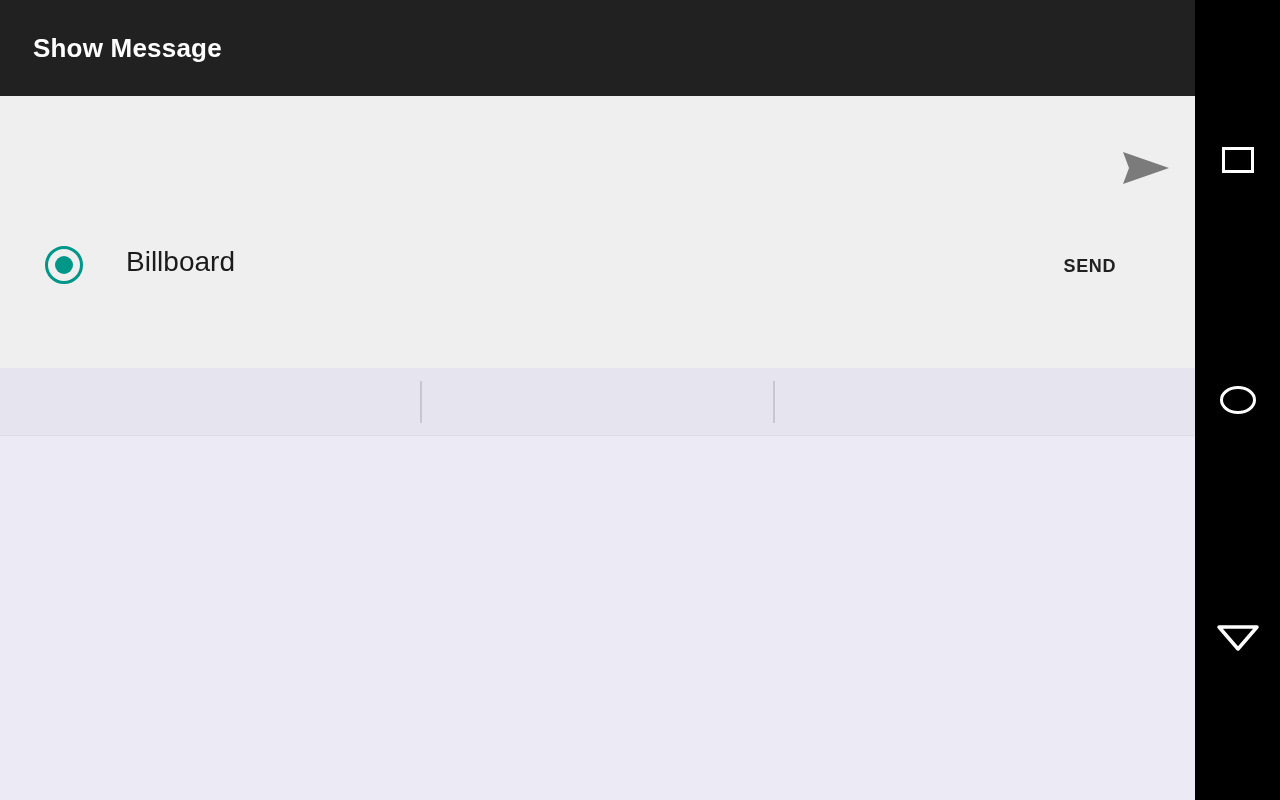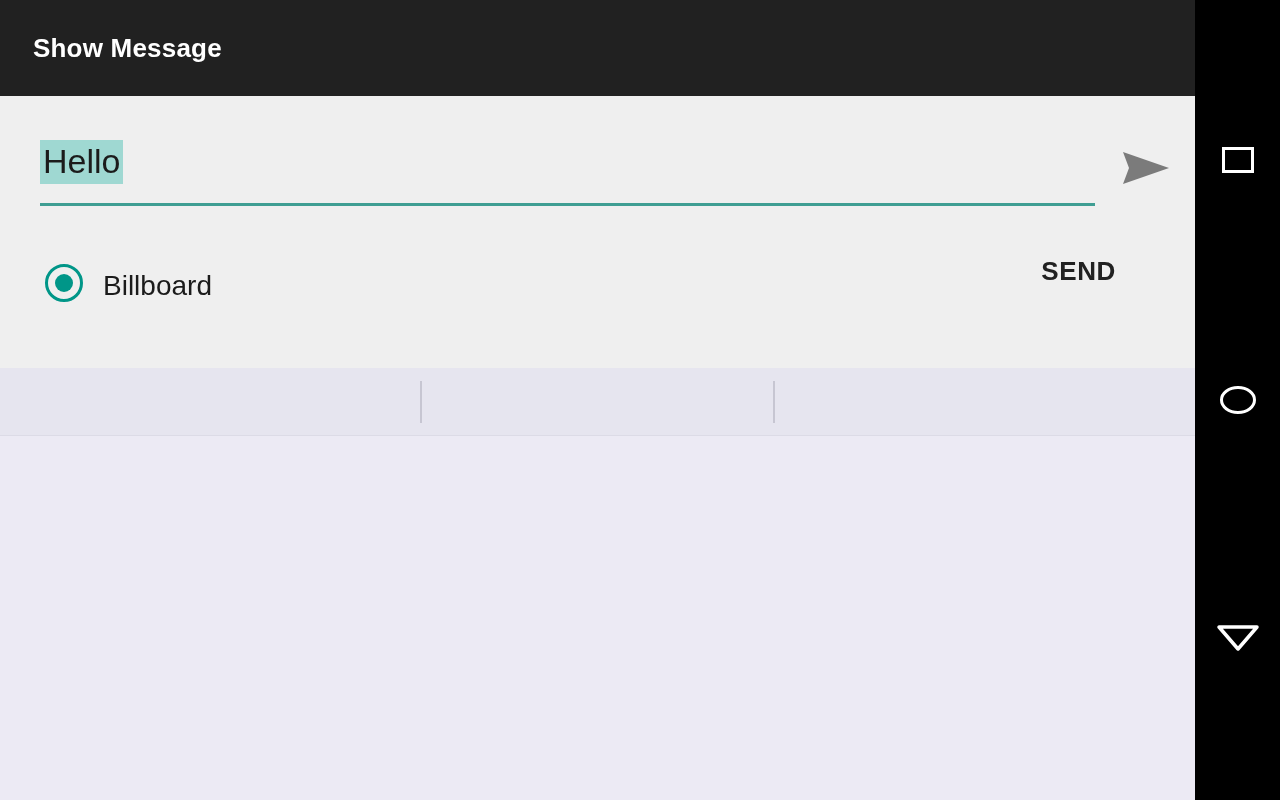--- a/index.html
+++ b/index.html
@@ -66,21 +66,21 @@
   }
 
   
   #radio-row {
     position:absolute; left:0; top:150px;
     width:1195px; height:80px;
   }
   .radio-item {
     position:absolute; top:0;
     height:56px;
-    display:flex; align-items:flex-end;
+    display:flex; align-items:flex-start;gap:23px;
   }
   .radio-circle {
     width:38px; height:38px; border-radius:50%;
     border:3px solid #6d6d6d;
     position:relative; flex:none;
   }
   .radio-circle.checked { border-color:#009688; }
   .radio-circle.checked::after {
     content:""; position:absolute;
     left:7px; top:7px; width:18px; height:18px;
@@ -88,21 +88,21 @@
   }
   .radio-label {
     margin-left:20px;
     font-size:28px; color:#1b1b1b;
   }
   #radio-billboard { left:45px; }
   #radio-marquee   { left:372px; }
 
   #send-button {
     position:absolute; right:79px; top:10px;
-    font-size:26px; font-weight:bold; color:#212121;
+    font-size:18px; font-weight:bold; color:#212121;
     letter-spacing:.6px;
     background:none; border:none;
     font-family:"Liberation Sans", sans-serif;
     cursor:pointer;
   }
 
   
   #keyboard {
     position:absolute; left:0; top:368px;
     width:1195px; height:432px;
@@ -152,23 +152,20 @@
 
   <div id="app">
 
     <div id="titlebar">
       <div id="title-text">Show Message</div>
     </div>
 
     <div id="form-area">
 
       <div id="edit-row">
-        <div id="edit-field">
-          <span id="edit-value">Hello</span>
-        </div>
         <div id="send-icon-top">
           <svg width="64" height="64" viewBox="0 0 64 64">
             <path d="M10 16 L56 32 L10 48 L16 32 Z" fill="#7b7b7b"></path>
           </svg>
         </div>
       </div>
 
       <div id="radio-row">
         <div class="radio-item" id="radio-billboard">
           <span class="radio-circle checked"></span>

